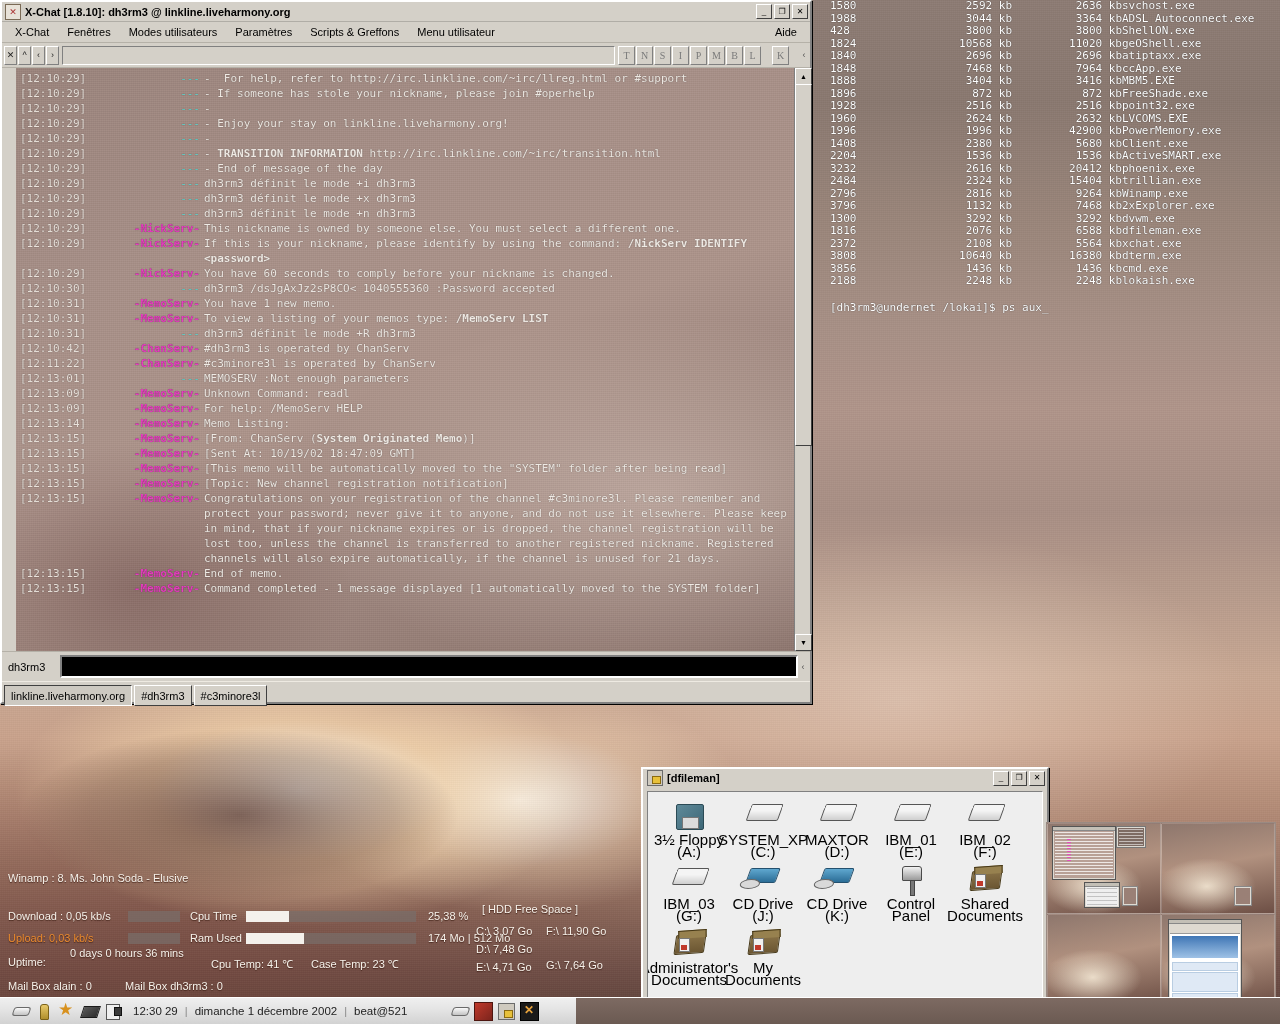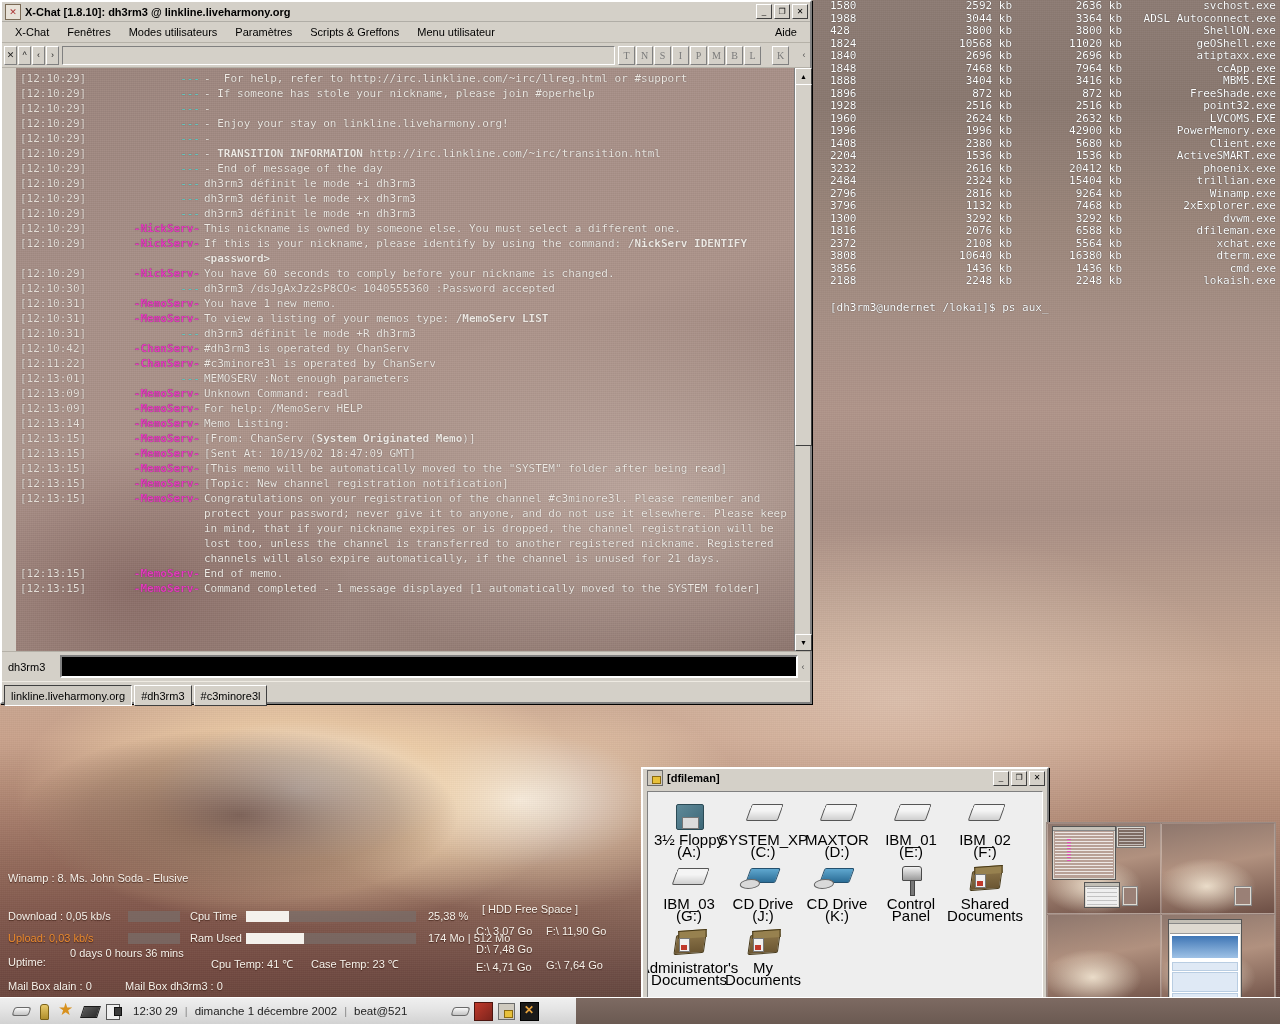--- a/index.html
+++ b/index.html
@@ -166,21 +166,21 @@
   #terminal{
     position:absolute;left:824px;top:0;width:456px;height:300px;
     font-family:"DejaVu Sans Mono","Liberation Mono",monospace;
     font-size:11px;line-height:12.5px;color:#ffffff;
     text-shadow:0 0 1px rgba(0,0,0,.8);
   }
   .trow{display:flex;white-space:pre;}
   .t-pid{width:72px;flex:0 0 72px;text-align:left;padding-left:6px;}
   .t-mem1{width:110px;flex:0 0 110px;text-align:right;}
   .t-mem2{width:110px;flex:0 0 110px;text-align:right;}
-  .t-name{flex:1;text-align:right;padding-right:4px;padding-left:11px;}
+  .t-name{flex:1;padding-right:4px;}
   #term-prompt{padding-left:6px;margin-top:14px;white-space:pre;}
 
   
   #stats{
     position:absolute;left:8px;top:870px;width:600px;
     color:#f6f1ea;font-size:11px;text-shadow:0 1px 1px rgba(60,30,20,.8);
   }
   #winamp-line{position:absolute;left:0;top:2px;white-space:nowrap;}
   .stat-lbl{position:absolute;white-space:nowrap;}
   .sbar{

